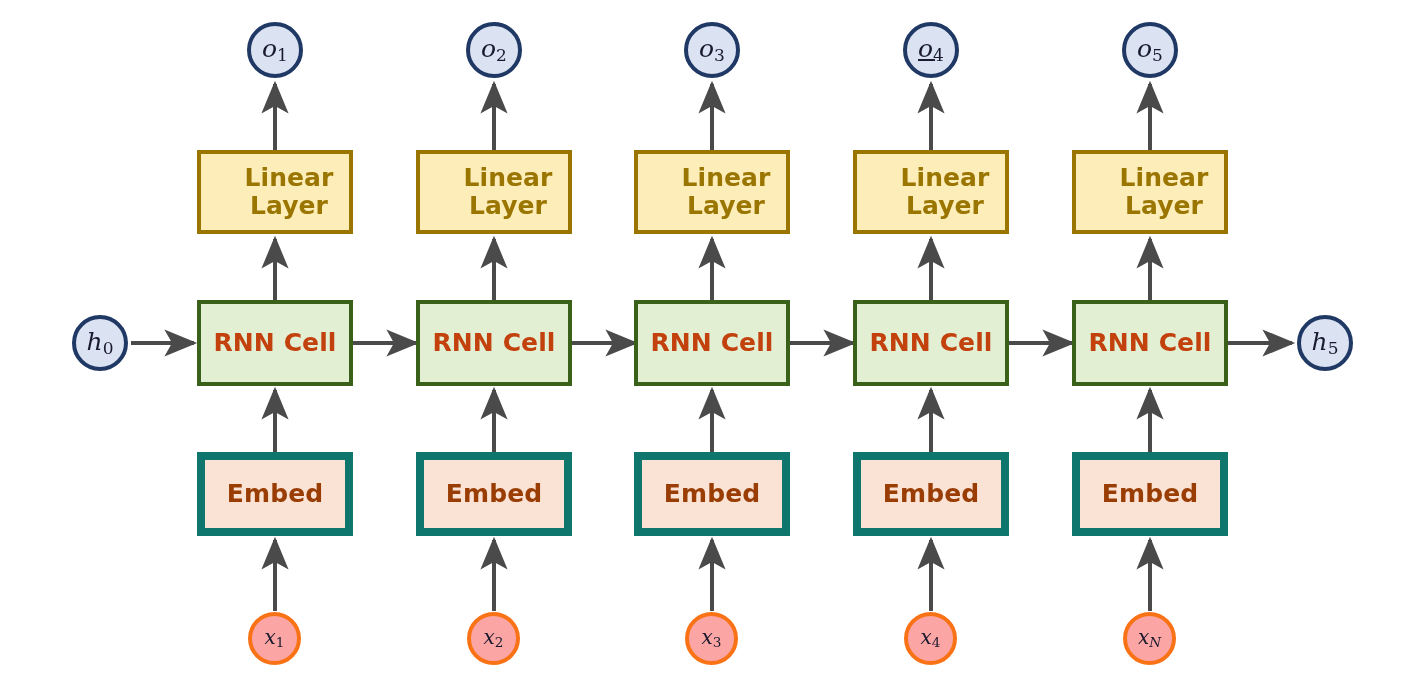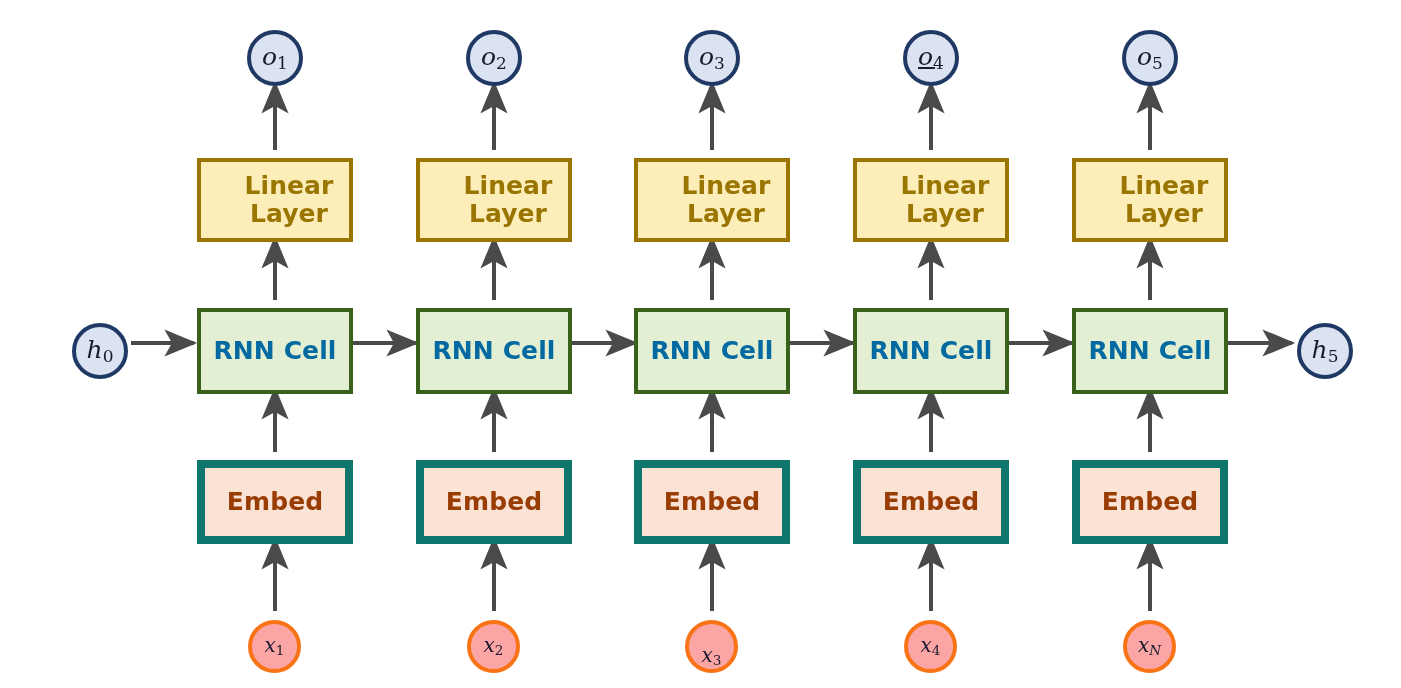--- a/index.html
+++ b/index.html
@@ -22,21 +22,21 @@
     position: absolute;
     left: 0;
     top: 0;
     width: 1401px;
     height: 688px;
     pointer-events: none;
   }
   #nodes-layer {
     position: absolute;
     left: 0;
-    top: 8px;
+    top: 0;
     width: 1401px;
     height: 644px;
   }
 
   
   .box {
     position: absolute;
     box-sizing: border-box;
     display: flex;
     align-items: center;
@@ -54,21 +54,21 @@
     border: 4px solid #9a7500;
     color: #9a7500;
     font-size: 25px;
     padding-left: 28px;
   }
   .box.rnn {
     width: 156px;
     height: 86px;
     background: #e2efd3;
     border: 4px solid #3a6119;
-    color: #0369a1;
+    color: #c2410c;
     font-size: 25px;
   }
   .box.embed {
     width: 156px;
     height: 84px;
     background: #fae2d5;
     border: 8px solid #0f766e;
     color: #993d05;
     font-size: 25px;
   }
@@ -217,21 +217,21 @@
     <div class="box embed" style="left:634px; top:452px;">Embed</div>
     <div class="box embed" style="left:853px; top:452px;">Embed</div>
     <div class="box embed" style="left:1072px; top:452px;">Embed</div>
 
     <div class="circle inp" style="left:248px; top:612px;">
       <span class="lbl"><span>x</span><sub>1</sub></span>
     </div>
     <div class="circle inp" style="left:467px; top:612px;">
       <span class="lbl"><span>x</span><sub>2</sub></span>
     </div>
-    <div class="circle inp" style="left:685px; top:612px;align-items:flex-end;">
+    <div class="circle inp" style="left:685px; top:612px;">
       <span class="lbl"><span>x</span><sub>3</sub></span>
     </div>
     <div class="circle inp" style="left:904px; top:612px;">
       <span class="lbl"><span>x</span><sub>4</sub></span>
     </div>
     <div class="circle inp" style="left:1123px; top:612px;">
       <span class="lbl"><span>x</span><sub class="ital">N</sub></span>
     </div>
 
   </div>

